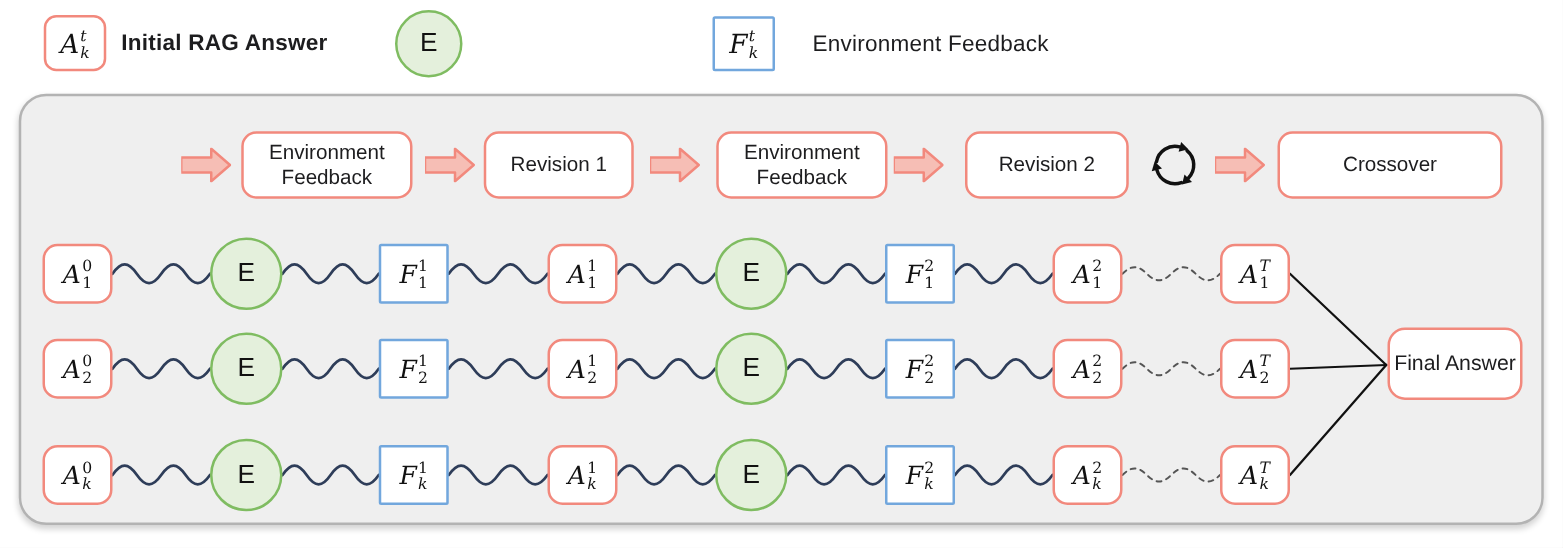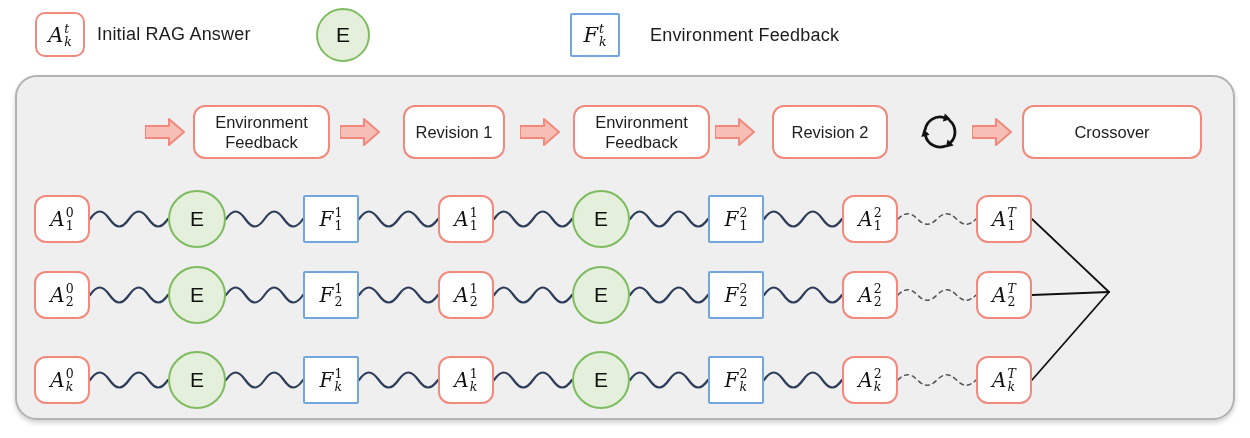--- a/index.html
+++ b/index.html
@@ -47,21 +47,21 @@
 
   <div class="legend-sym abox legend-answer" style="left:35px;top:12px;width:50px;height:45px;border-radius:10px;border:2px solid #f2897d;">
     <span class="math legend-math">
         <span>A</span>
         <span class="scripts">
           <span class="sup" style="font-style: italic;">t</span>
           <span class="sub" style="font-style: italic;">k</span>
         </span>
       </span>
   </div>
-  <div class="legend-label" style="left:97px;top:12px;height:45px;">Initial RAG Answer</div>
+  <div class="legend-label" style="left:97px;top:12px;height:45px;font-weight:bold;">Initial RAG Answer</div>
 
   <div class="legend-sym ebox" style="left:316px;top:8px;width:54px;height:54px;">
     <span class="eletter">E</span>
   </div>
 
   <div class="legend-sym fbox" style="left:570px;top:13px;width:50px;height:44px;">
     <span class="math legend-math">
         <span>F</span>
         <span class="scripts">
           <span class="sup" style="font-style: italic;">t</span>
@@ -94,23 +94,23 @@
       <path d="M 494 380 C 501.0 370, 506.5 370, 513.5 380 C 520.5 390, 526.0 390, 533.0 380 C 540.0 370, 545.5 370, 552.5 380 C 559.5 390, 565.0 390, 572.0 380" stroke="#2e3d59" stroke-width="2.2" fill="none" stroke-linecap="round"></path>
       <path d="M 630 380 C 637.0 370, 642.5 370, 649.5 380 C 656.5 390, 662.0 390, 669.0 380 C 676.0 370, 681.5 370, 688.5 380 C 695.5 390, 701.0 390, 708.0 380" stroke="#2e3d59" stroke-width="2.2" fill="none" stroke-linecap="round"></path>
       <path d="M 764 380 C 771.0 370, 776.5 370, 783.5 380 C 790.5 390, 796.0 390, 803.0 380 C 810.0 370, 815.5 370, 822.5 380 C 829.5 390, 835.0 390, 842.0 380" stroke="#2e3d59" stroke-width="2.2" fill="none" stroke-linecap="round"></path>
       <path d="M 898 380 C 905.0 373, 910.5 373, 917.5 380 C 924.5 387, 930.0 387, 937.0 380 C 944.0 373, 949.5 373, 956.5 380 C 963.5 387, 969.0 387, 976.0 380" stroke="#555555" stroke-width="1.5" fill="none" stroke-linecap="round" stroke-dasharray="4,4"></path>
       <path d="M 1032 219 L 1109 292" stroke="#111" stroke-width="1.8" fill="none" stroke-linecap="round"></path>
       <path d="M 1032 295 L 1109 292" stroke="#111" stroke-width="1.8" fill="none" stroke-linecap="round"></path>
       <path d="M 1032 380 L 1109 292" stroke="#111" stroke-width="1.8" fill="none" stroke-linecap="round"></path>
     </svg>
 
   <div class="stagebox" style="left:193px;width:137px;">Environment Feedback</div>
-  <div class="stagebox" style="left:403px;width:102px;">Revision 1</div>
+  <div class="stagebox" style="left:387px;width:120px;">Revision 1</div>
   <div class="stagebox" style="left:573px;width:137px;">Environment Feedback</div>
-  <div class="stagebox" style="left:772px;width:116px;">Revision 2</div>
+  <div class="stagebox" style="left:772px;width:131px;">Revision 2</div>
   <div class="stagebox" style="left:1022px;width:180px;">Crossover</div>
 
   <svg class="abs flow-arrow" style="left:145px;top:118px;" width="40" height="28">
       <polygon points="0,8 24,8 24,1 39,14 24,27 24,20 0,20" fill="#f6beb5" stroke="#f2897d" stroke-width="2" stroke-linejoin="round"></polygon>
     </svg>
   <svg class="abs flow-arrow" style="left:340px;top:118px;" width="40" height="28">
       <polygon points="0,8 24,8 24,1 39,14 24,27 24,20 0,20" fill="#f6beb5" stroke="#f2897d" stroke-width="2" stroke-linejoin="round"></polygon>
     </svg>
   <svg class="abs flow-arrow" style="left:520px;top:118px;" width="40" height="28">
       <polygon points="0,8 24,8 24,1 39,14 24,27 24,20 0,20" fill="#f6beb5" stroke="#f2897d" stroke-width="2" stroke-linejoin="round"></polygon>
@@ -311,14 +311,15 @@
   <div class="node abox" style="left:976px;top:356px;">
       <span class="math">
         <span>A</span>
         <span class="scripts">
           <span class="sup" style="font-style: italic;">T</span>
           <span class="sub" style="font-style: italic;">k</span>
         </span>
       </span>
     </div>
 
+  <div class="finalbox">Final Answer</div>
 
 </div>
 
 </body></html>

